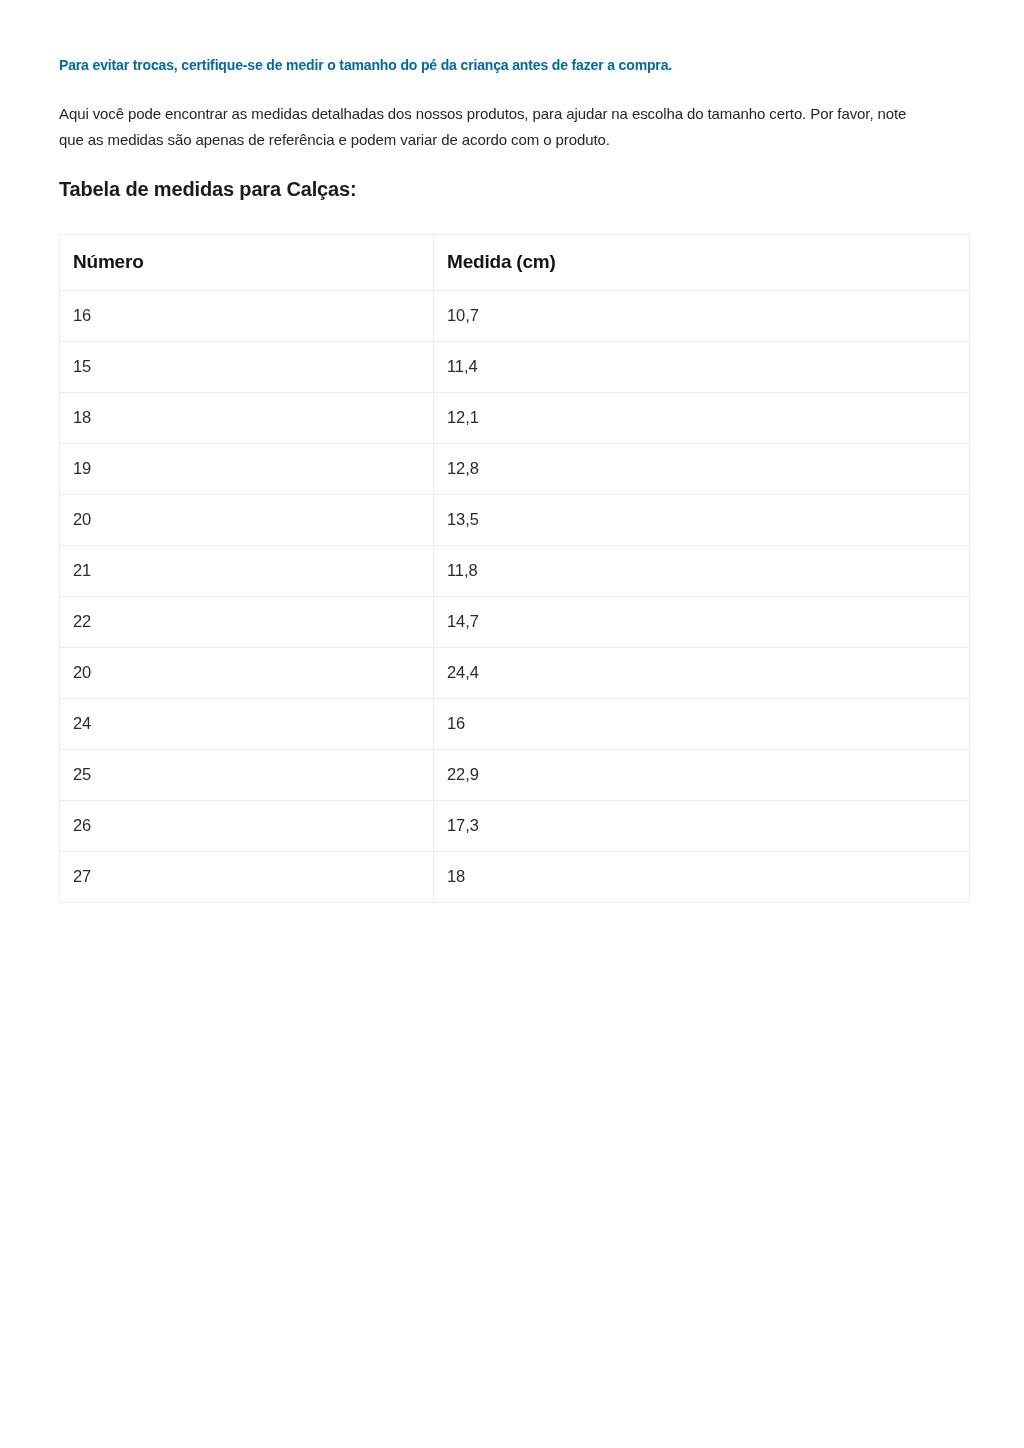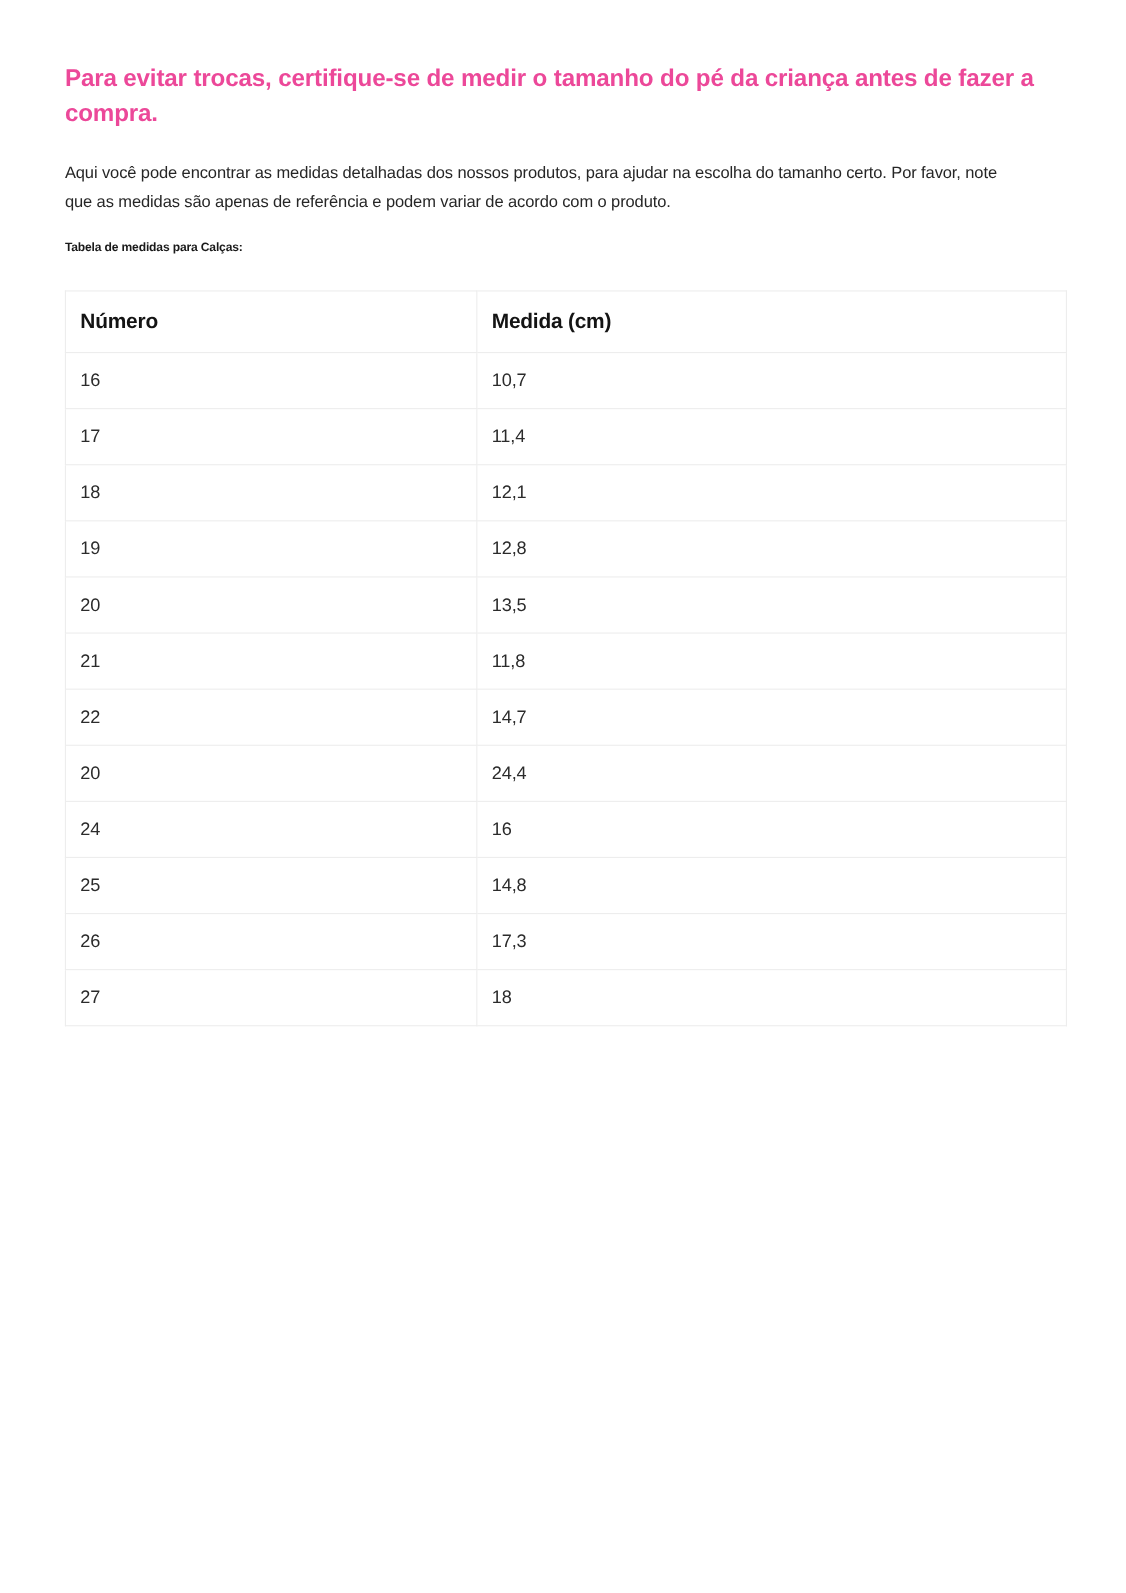--- a/index.html
+++ b/index.html
@@ -27,44 +27,44 @@
   }
 
   .content {
     position: absolute;
     left: 59px;
     top: 55px;
     width: 910px;
   }
 
   .lead-heading {
-    font-size: 22px;
+    font-size: 14px;
     font-weight: bold;
     line-height: 1.45;
-    color: #ec4899;
+    color: #0369a1;
     margin: 0 0 26px 0;
     letter-spacing: -0.15px;
   }
 
   .body-paragraph {
     font-size: 15px;
     font-weight: normal;
     line-height: 1.72;
     color: #262626;
     margin: 0 0 22px 0;
     max-width: 875px;
     letter-spacing: -0.1px;
   }
 
   .body-paragraph.single {
     margin-bottom: 24px;
   }
 
   .table-caption {
-    font-size: 11px;
+    font-size: 20px;
     font-weight: bold;
     line-height: 1.45;
     color: #1a1a1a;
     margin: 0 0 22px 0;
     letter-spacing: -0.15px;
   }
 
   table.size-table {
     border-collapse: collapse;
     width: 910px;
@@ -124,21 +124,21 @@
           <th scope="col">Número</th>
           <th scope="col">Medida (cm)</th>
         </tr>
       </thead>
       <tbody id="table-body">
           <tr>
             <td>16</td>
             <td>10,7</td>
           </tr>
           <tr>
-            <td>17</td>
+            <td>15</td>
             <td>11,4</td>
           </tr>
           <tr>
             <td>18</td>
             <td>12,1</td>
           </tr>
           <tr>
             <td>19</td>
             <td>12,8</td>
           </tr>
@@ -157,21 +157,21 @@
           <tr>
             <td>20</td>
             <td>24,4</td>
           </tr>
           <tr>
             <td>24</td>
             <td>16</td>
           </tr>
           <tr>
             <td>25</td>
-            <td>14,8</td>
+            <td>22,9</td>
           </tr>
           <tr>
             <td>26</td>
             <td>17,3</td>
           </tr>
           <tr>
             <td>27</td>
             <td>18</td>
           </tr>
         </tbody>

